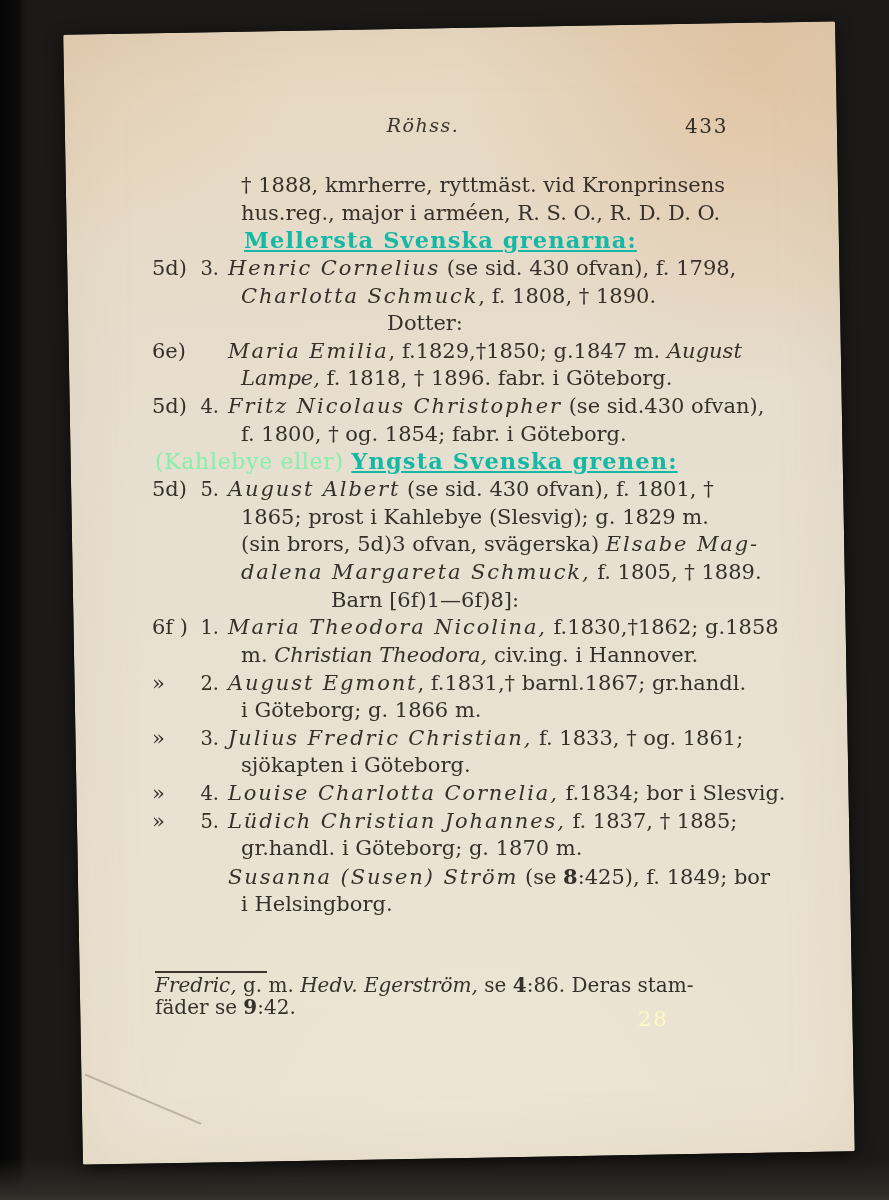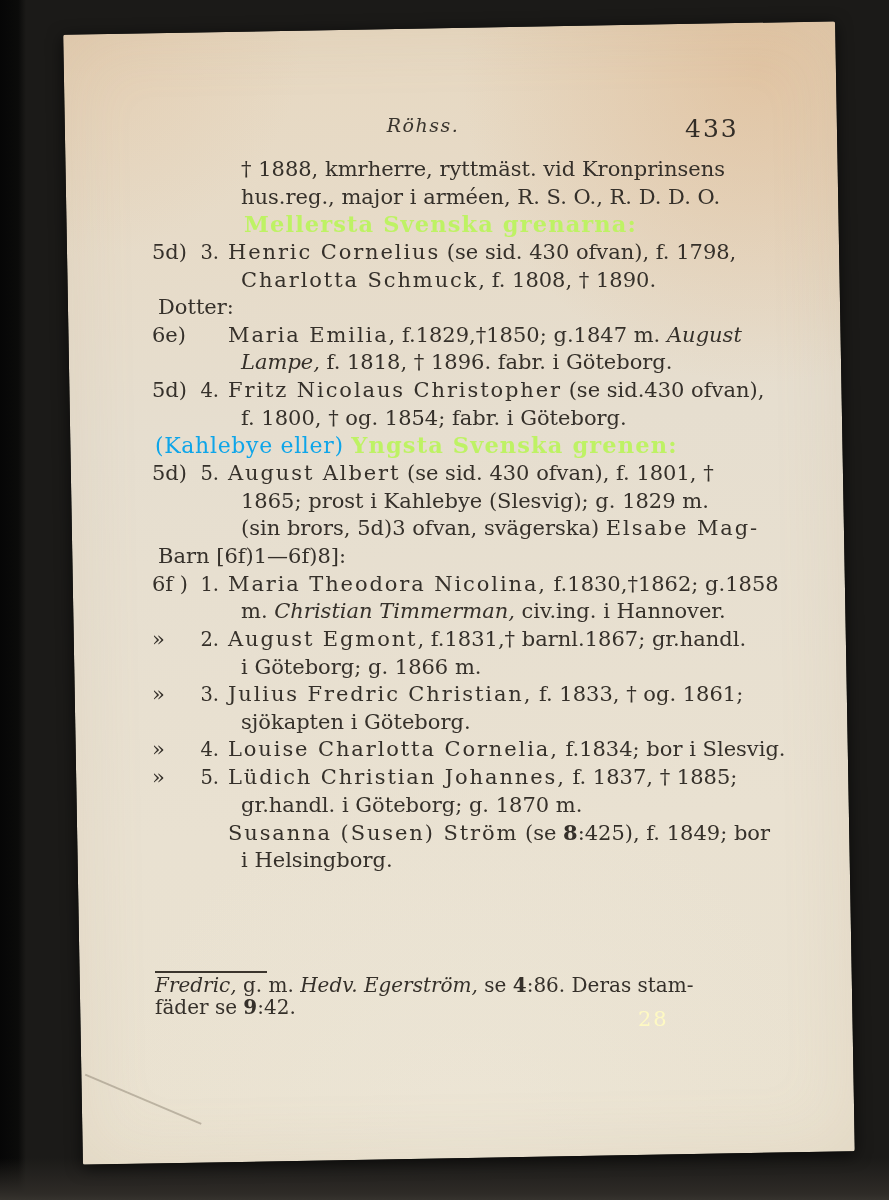--- a/index.html
+++ b/index.html
@@ -18,40 +18,40 @@
            linear-gradient(178deg,#e7d8c1 0%,#e6decf 35%,#e9e1d1 70%,#eae2d0 100%);
          box-shadow:0 3px 16px rgba(0,0,0,.65), inset 0 0 70px rgba(176,146,112,.14);}
   .scratch{position:absolute;left:4px;top:1039px;width:126px;height:1.5px;
            background:rgba(112,102,88,.38);transform:rotate(24deg);transform-origin:left center;}
   .content{position:absolute;left:73px;top:28px;width:772px;height:1130px;color:#35302a;}
 
   
   .running-header{position:absolute;top:86px;left:0;width:100%;height:26px;}
   .rh-title{position:absolute;left:0;top:0;width:700px;text-align:center;
             font-style:italic;font-size:19px;letter-spacing:.08em;color:#3a352e;}
-  .rh-num{position:absolute;left:612px;top:0;font-size:25px;letter-spacing:.08em;color:#322d27;}
+  .rh-num{position:absolute;left:612px;top:0;font-size:20px;letter-spacing:.08em;color:#322d27;}
 
   
-  .page-body{position:absolute;top:128px;left:0;width:100%;}
+  .page-body{position:absolute;top:144px;left:0;width:100%;}
   .ln{position:relative;height:27.65px;line-height:27.65px;white-space:nowrap;font-size:21px;}
   .ind-t{padding-left:155px;}
   .ind-c{padding-left:168px;}
   .ind-h{padding-left:171px;}
   .ind-full{padding-left:82px;}
-  .ind-ctr{padding-left:85px;width:534px;}
+  .ind-ctr{padding-left:85px;width:534px;text-align:center;}
   .lab{position:absolute;left:79px;top:0;width:67px;display:flex;
        justify-content:space-between;line-height:27.65px;}
   .lab1{font-size:21px;}
   .lab2{font-size:19.5px;}
   .seg-r{}
   .seg-i{font-style:italic;}
-  .seg-n{letter-spacing:.09em;}
+  .seg-n{font-style:italic;letter-spacing:.09em;}
   .seg-b{font-weight:bold;}
-  .seg-bs{font-weight:bold;font-size:22.5px;letter-spacing:.05em;color:#bef264;}
-  .seg-h2{font-size:22px;letter-spacing:.03em;color:#0ea5e9;}
+  .seg-bs{font-weight:bold;font-size:22.5px;letter-spacing:.05em;color:#14b8a6;text-decoration:underline;}
+  .seg-h2{font-size:22px;letter-spacing:.03em;color:#86efac;}
 
   
   .footnote{position:absolute;top:943px;left:0;width:100%;}
   .fn-rule{margin-left:82px;width:112px;height:2px;background:#3b352d;margin-bottom:2px;}
   .fn-ln{padding-left:82px;font-size:20px;line-height:21.6px;white-space:nowrap;}
   .signature{position:absolute;left:565px;top:979px;font-size:21px;letter-spacing:2px;color:#fef9c3;}
 </style>
 </head>
 <body>
 
@@ -89,26 +89,27 @@
             <span class="lab2">4.</span>
           </span><span class="seg-n">Fritz Nicolaus Christopher</span><span class="seg-r"> (se sid.430 ofvan),</span></div>
         <div class="ln ind-c"><span class="seg-r">f. 1800, † og. 1854; fabr. i Göteborg.</span></div>
         <div class="ln ind-full"><span class="seg-h2">(Kahlebye eller) </span><span class="seg-bs">Yngsta Svenska grenen:</span></div>
         <div class="ln ind-t"><span class="lab">
             <span class="lab1">5d)</span>
             <span class="lab2">5.</span>
           </span><span class="seg-n">August Albert</span><span class="seg-r"> (se sid. 430 ofvan), f. 1801, †</span></div>
         <div class="ln ind-c"><span class="seg-r">1865; prost i Kahlebye (Slesvig); g. 1829 m.</span></div>
         <div class="ln ind-c"><span class="seg-r">(sin brors, 5d)3 ofvan, svägerska) </span><span class="seg-n">Elsabe Mag-</span></div>
+        <div class="ln ind-c"><span class="seg-n">dalena Margareta Schmuck,</span><span class="seg-r"> f. 1805, † 1889.</span></div>
         <div class="ln ind-ctr"><span class="seg-r">Barn [6f)1—6f)8]:</span></div>
         <div class="ln ind-t"><span class="lab">
             <span class="lab1">6f )</span>
             <span class="lab2">1.</span>
           </span><span class="seg-n">Maria Theodora Nicolina,</span><span class="seg-r"> f.1830,†1862; g.1858</span></div>
-        <div class="ln ind-c"><span class="seg-r">m. </span><span class="seg-i">Christian Timmerman,</span><span class="seg-r"> civ.ing. i Hannover.</span></div>
+        <div class="ln ind-c"><span class="seg-r">m. </span><span class="seg-i">Christian Theodora,</span><span class="seg-r"> civ.ing. i Hannover.</span></div>
         <div class="ln ind-t"><span class="lab">
             <span class="lab1">»</span>
             <span class="lab2">2.</span>
           </span><span class="seg-n">August Egmont</span><span class="seg-r">, f.1831,† barnl.1867; gr.handl.</span></div>
         <div class="ln ind-c"><span class="seg-r">i Göteborg; g. 1866 m.</span></div>
         <div class="ln ind-t"><span class="lab">
             <span class="lab1">»</span>
             <span class="lab2">3.</span>
           </span><span class="seg-n">Julius Fredric Christian,</span><span class="seg-r"> f. 1833, † og. 1861;</span></div>
         <div class="ln ind-c"><span class="seg-r">sjökapten i Göteborg.</span></div>

